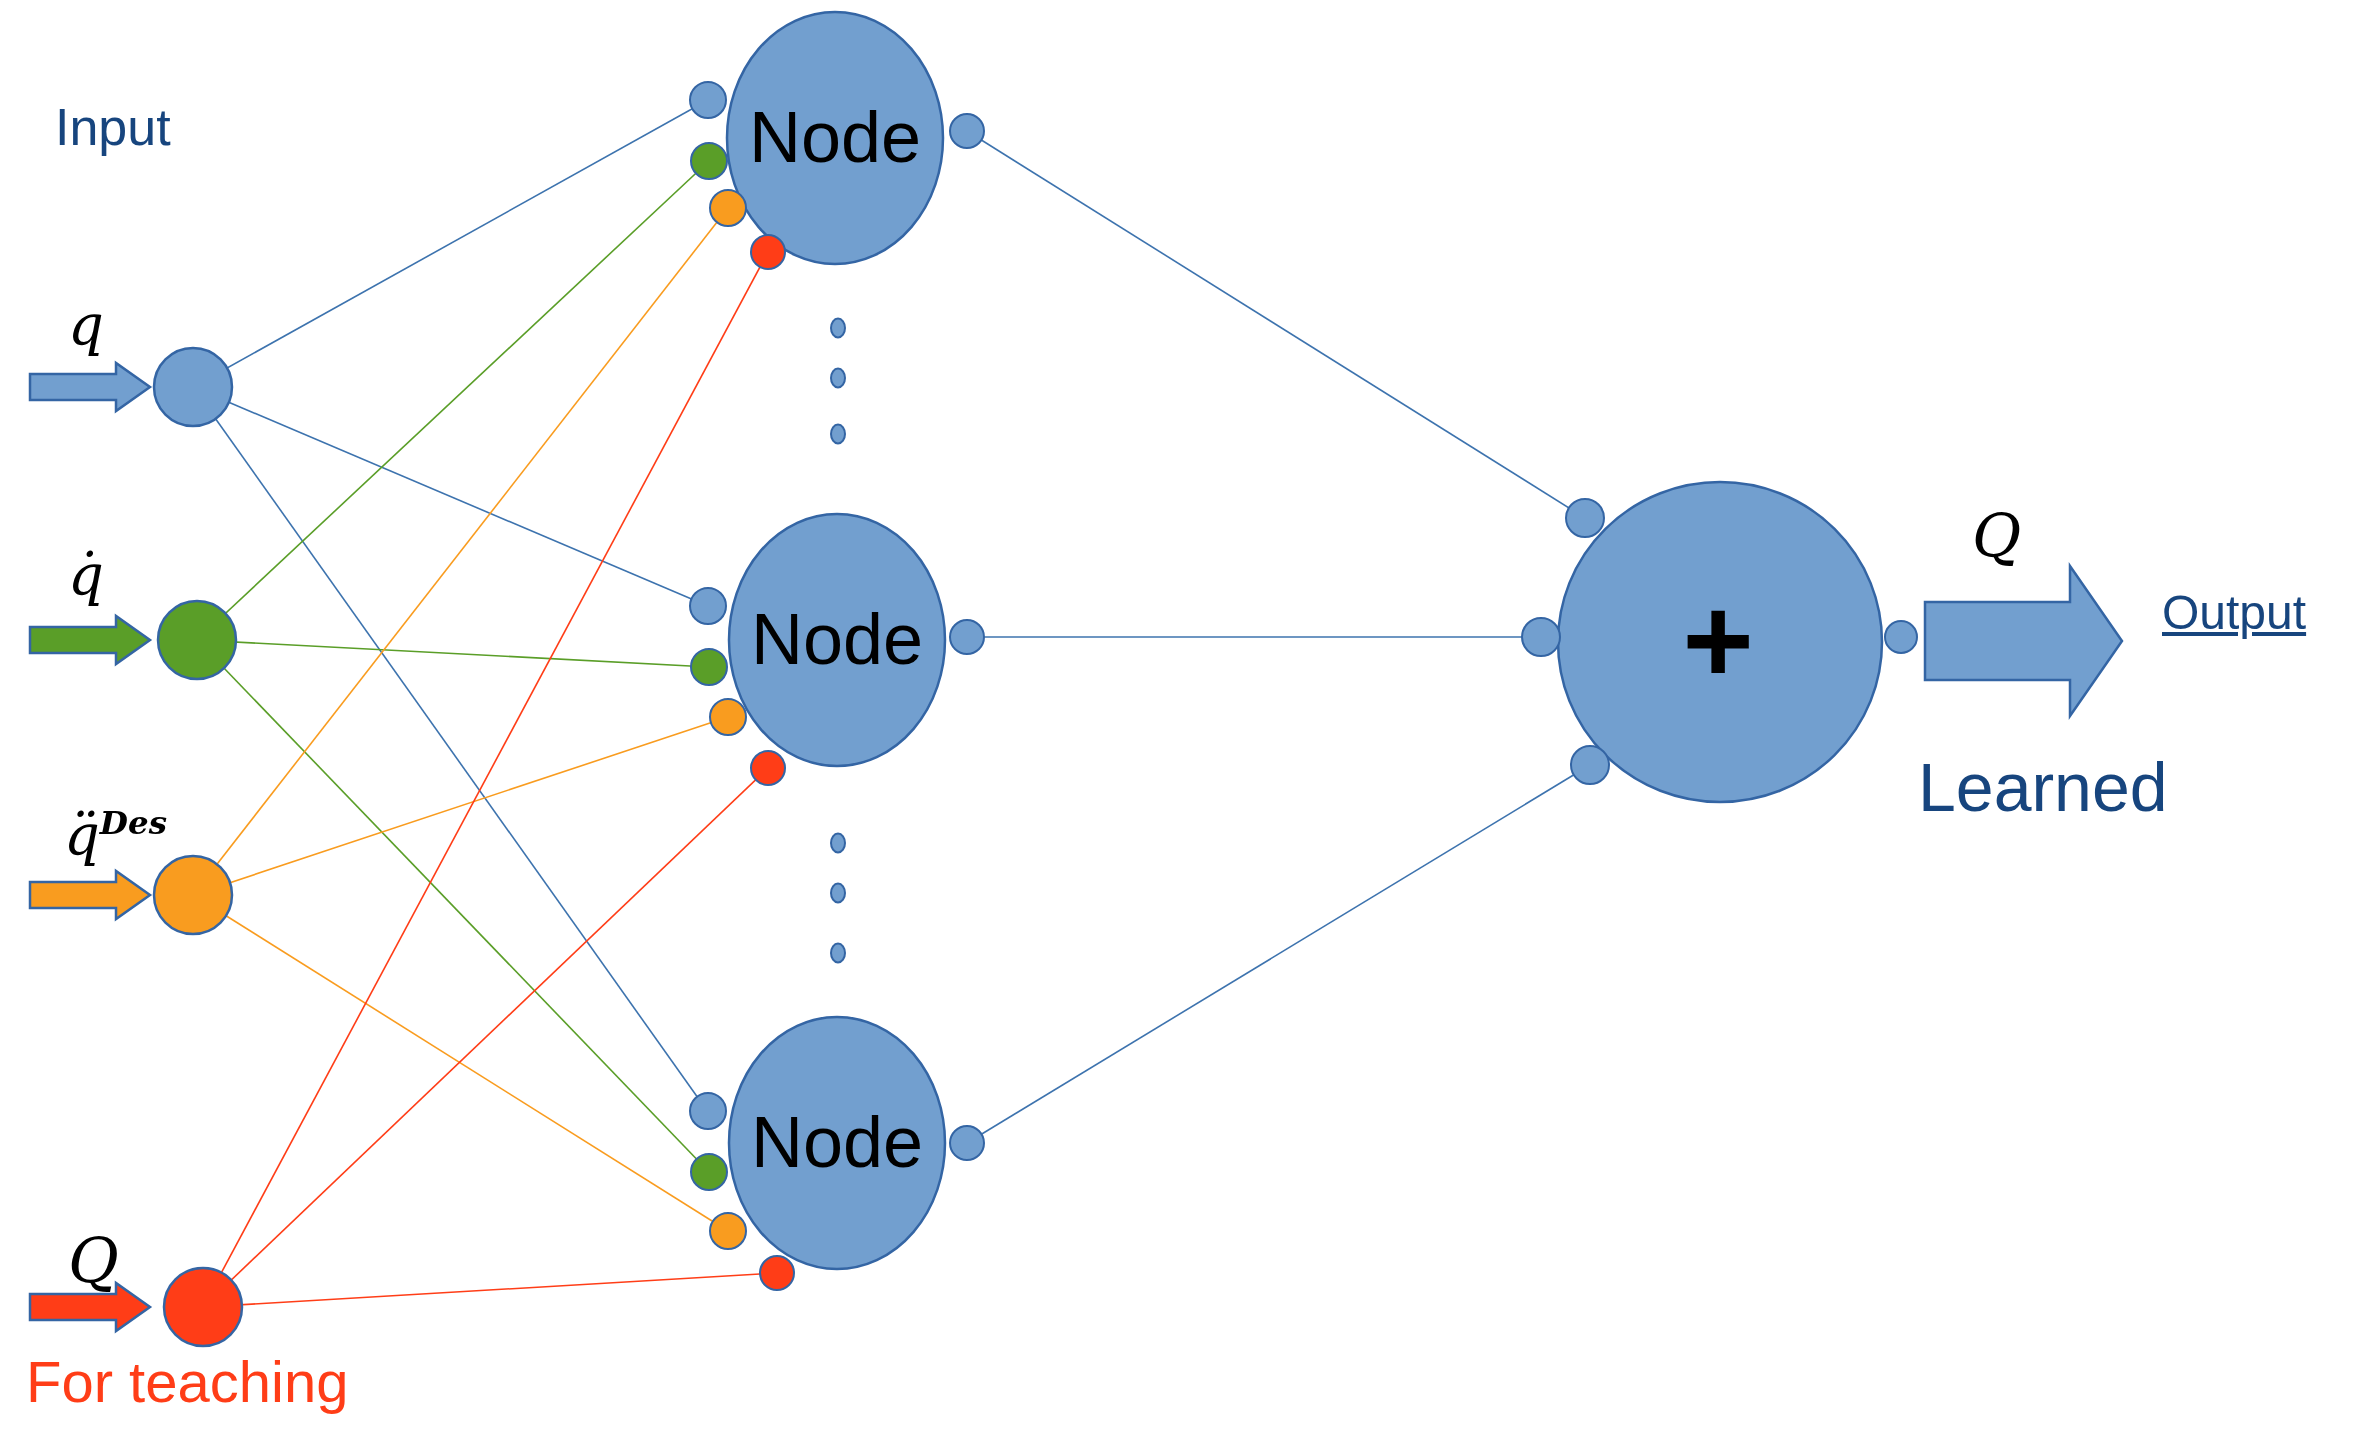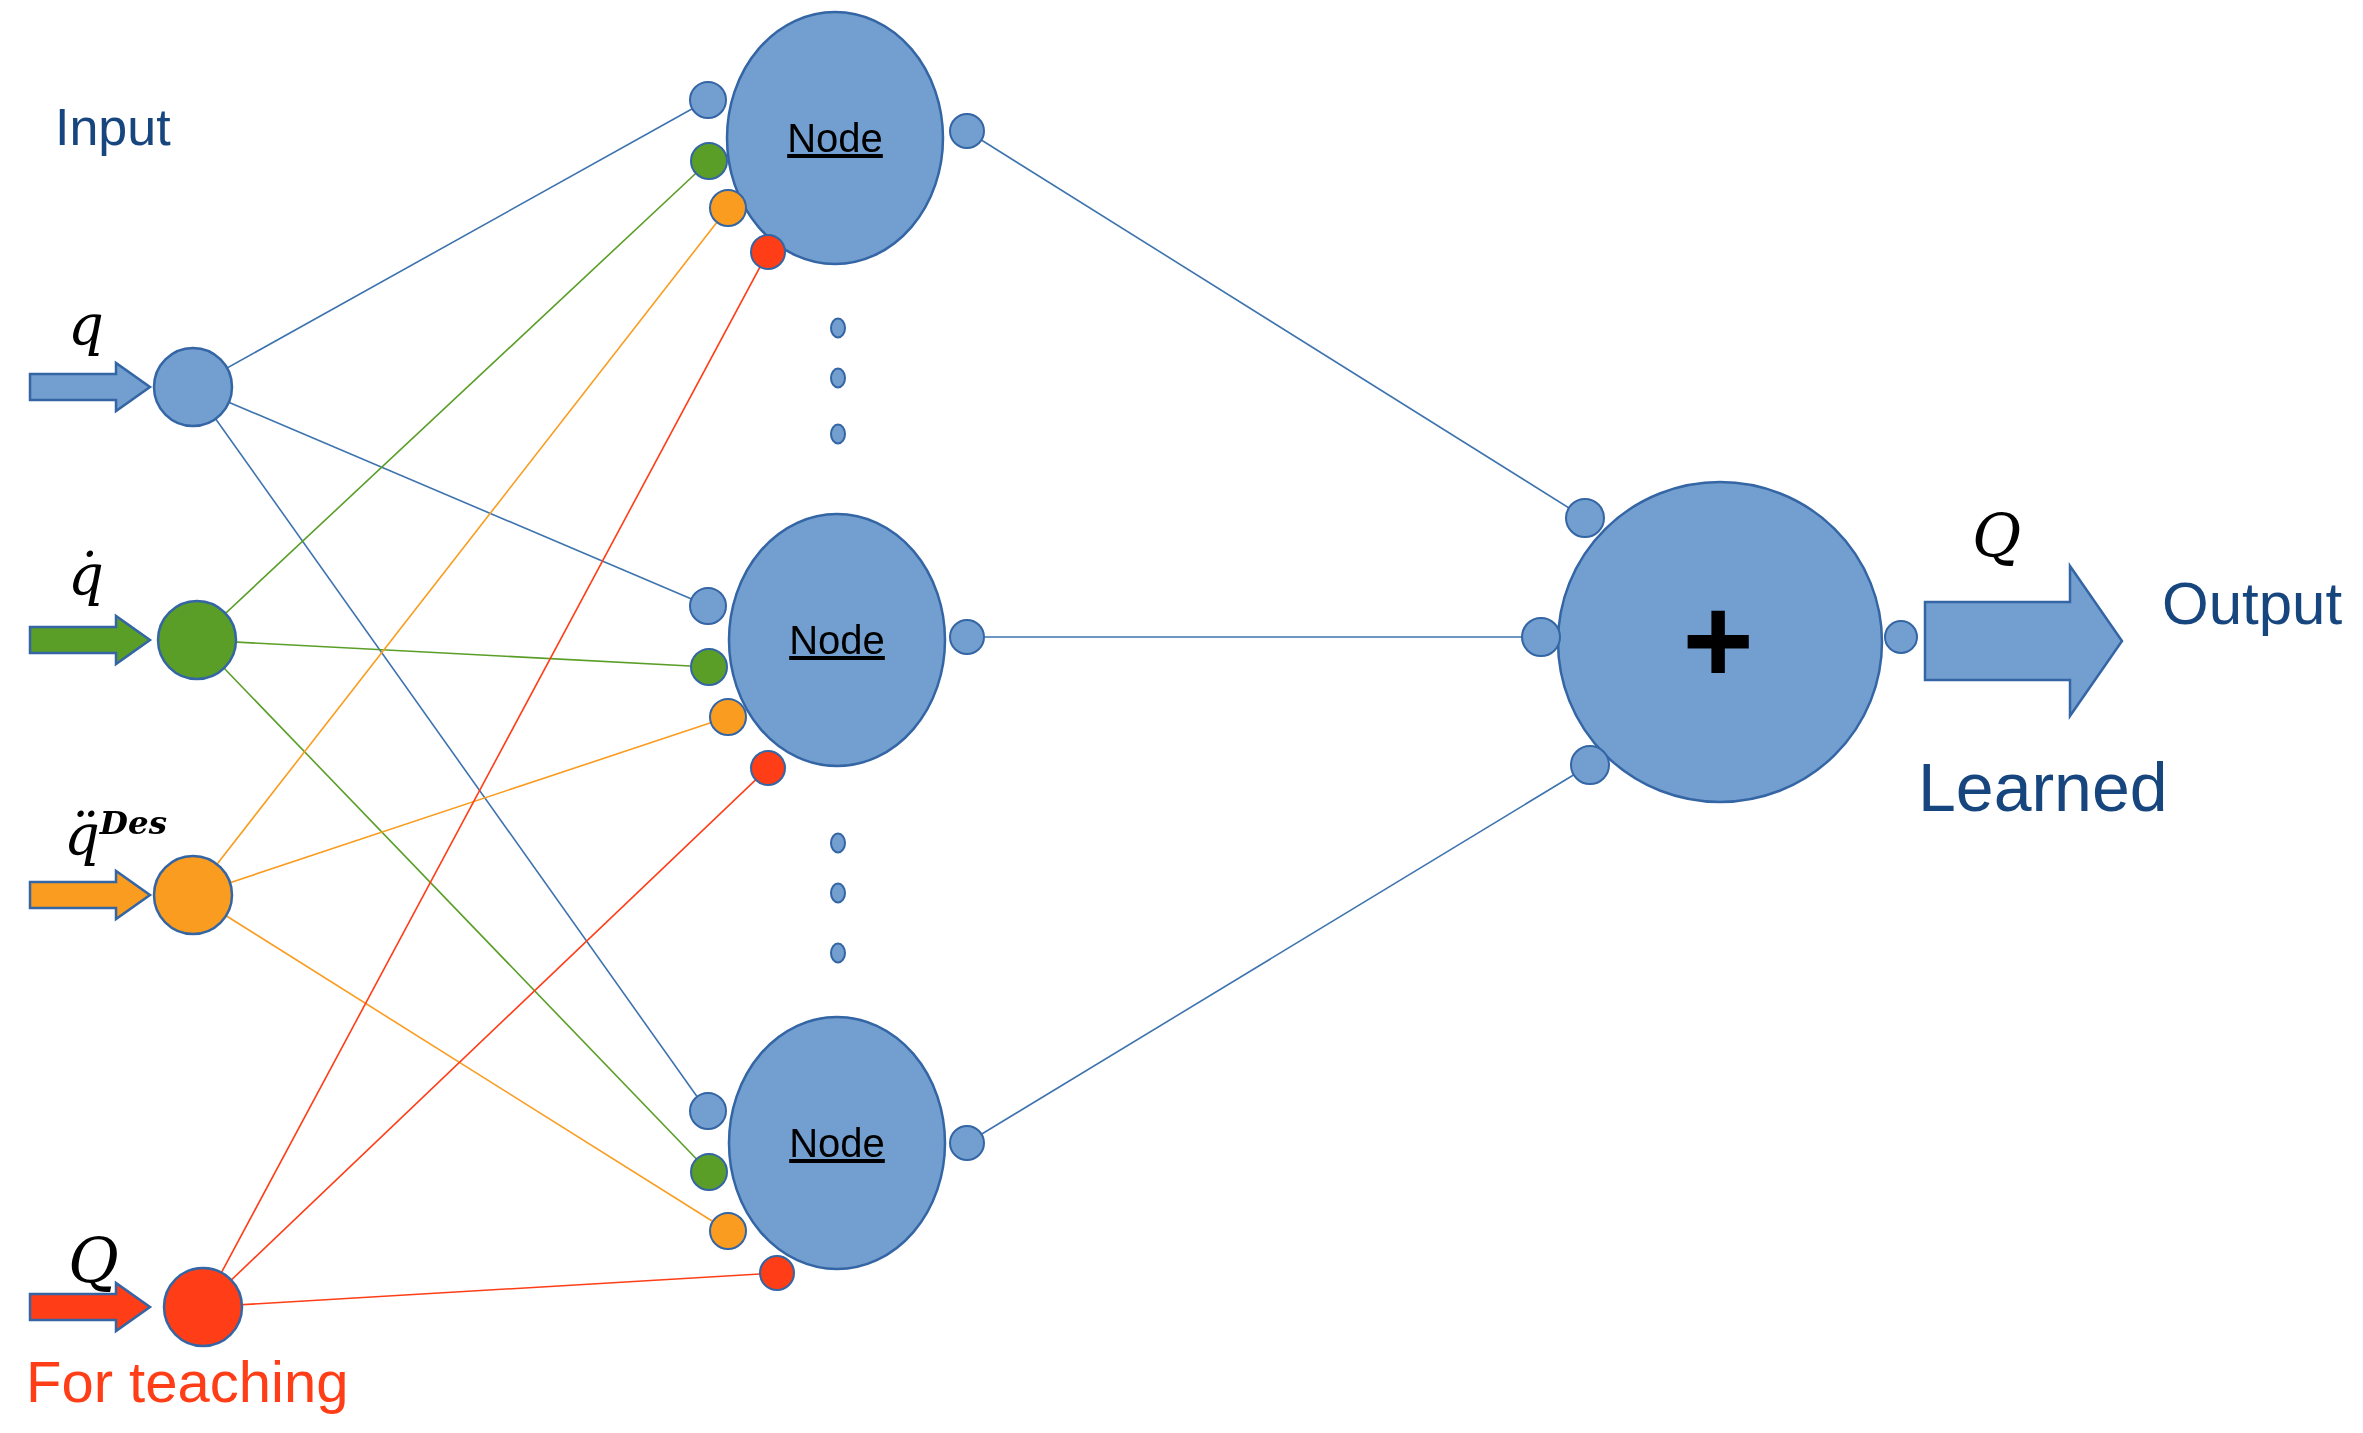--- a/index.html
+++ b/index.html
@@ -19,21 +19,21 @@
   .line-orange{stroke:var(--orange_fill);stroke-width:1.6; fill:none;}
   .line-red   {stroke:var(--red_fill);   stroke-width:1.6; fill:none;}
 
   .lbl{position:absolute;white-space:nowrap;line-height:1.05;}
   .txt-darkblue{color:var(--dark_blue_text);}
   .txt-blue{color:var(--blue_q_text);}
   .txt-red{color:var(--red_text);}
   .sans-big{font-size:58px;}
   .math{font-family:"DejaVu Serif","Liberation Serif",serif;font-style:italic;color:#000;}
   .math sup{font-size:0.58em;font-weight:bold;}
-  .node-label{transform:translate(-50%,-50%);font-size:40px;color:var(--node_text);text-decoration:underline;}
+  .node-label{transform:translate(-50%,-50%);font-size:72px;color:var(--node_text);}
   .plus-label{transform:translate(-50%,-54%);font-size:122px;font-weight:bold;color:var(--node_text);}
 </style>
 </head>
 <body>
 
 <div id="stage">
 
   <svg id="diagram-svg" viewBox="0 0 2363 1433">
 
     <g>
@@ -127,17 +127,17 @@
   <div class="lbl txt-red sans-big" style="left:26px;top:1352px;">For teaching</div>
 
   <div class="lbl node-label" style="left:835px;top:138px;">Node</div>
   <div class="lbl node-label" style="left:837px;top:640px;">Node</div>
   <div class="lbl node-label" style="left:837px;top:1143px;">Node</div>
 
   <div class="lbl plus-label" style="left:1718px;top:646px;">+</div>
 
   <div class="lbl math txt-blue" style="left:1972px;top:505px;font-size:60px;">Q</div>
 
-  <div class="lbl txt-darkblue" style="left:2162px;top:572px;font-size:60px;">Output</div>
+  <div class="lbl txt-darkblue" style="left:2162px;top:588px;font-size:48px;text-decoration:underline;">Output</div>
 
   <div class="lbl txt-darkblue" style="left:1918px;top:752px;font-size:68px;">Learned</div>
 
 </div>
 
 </body></html>

